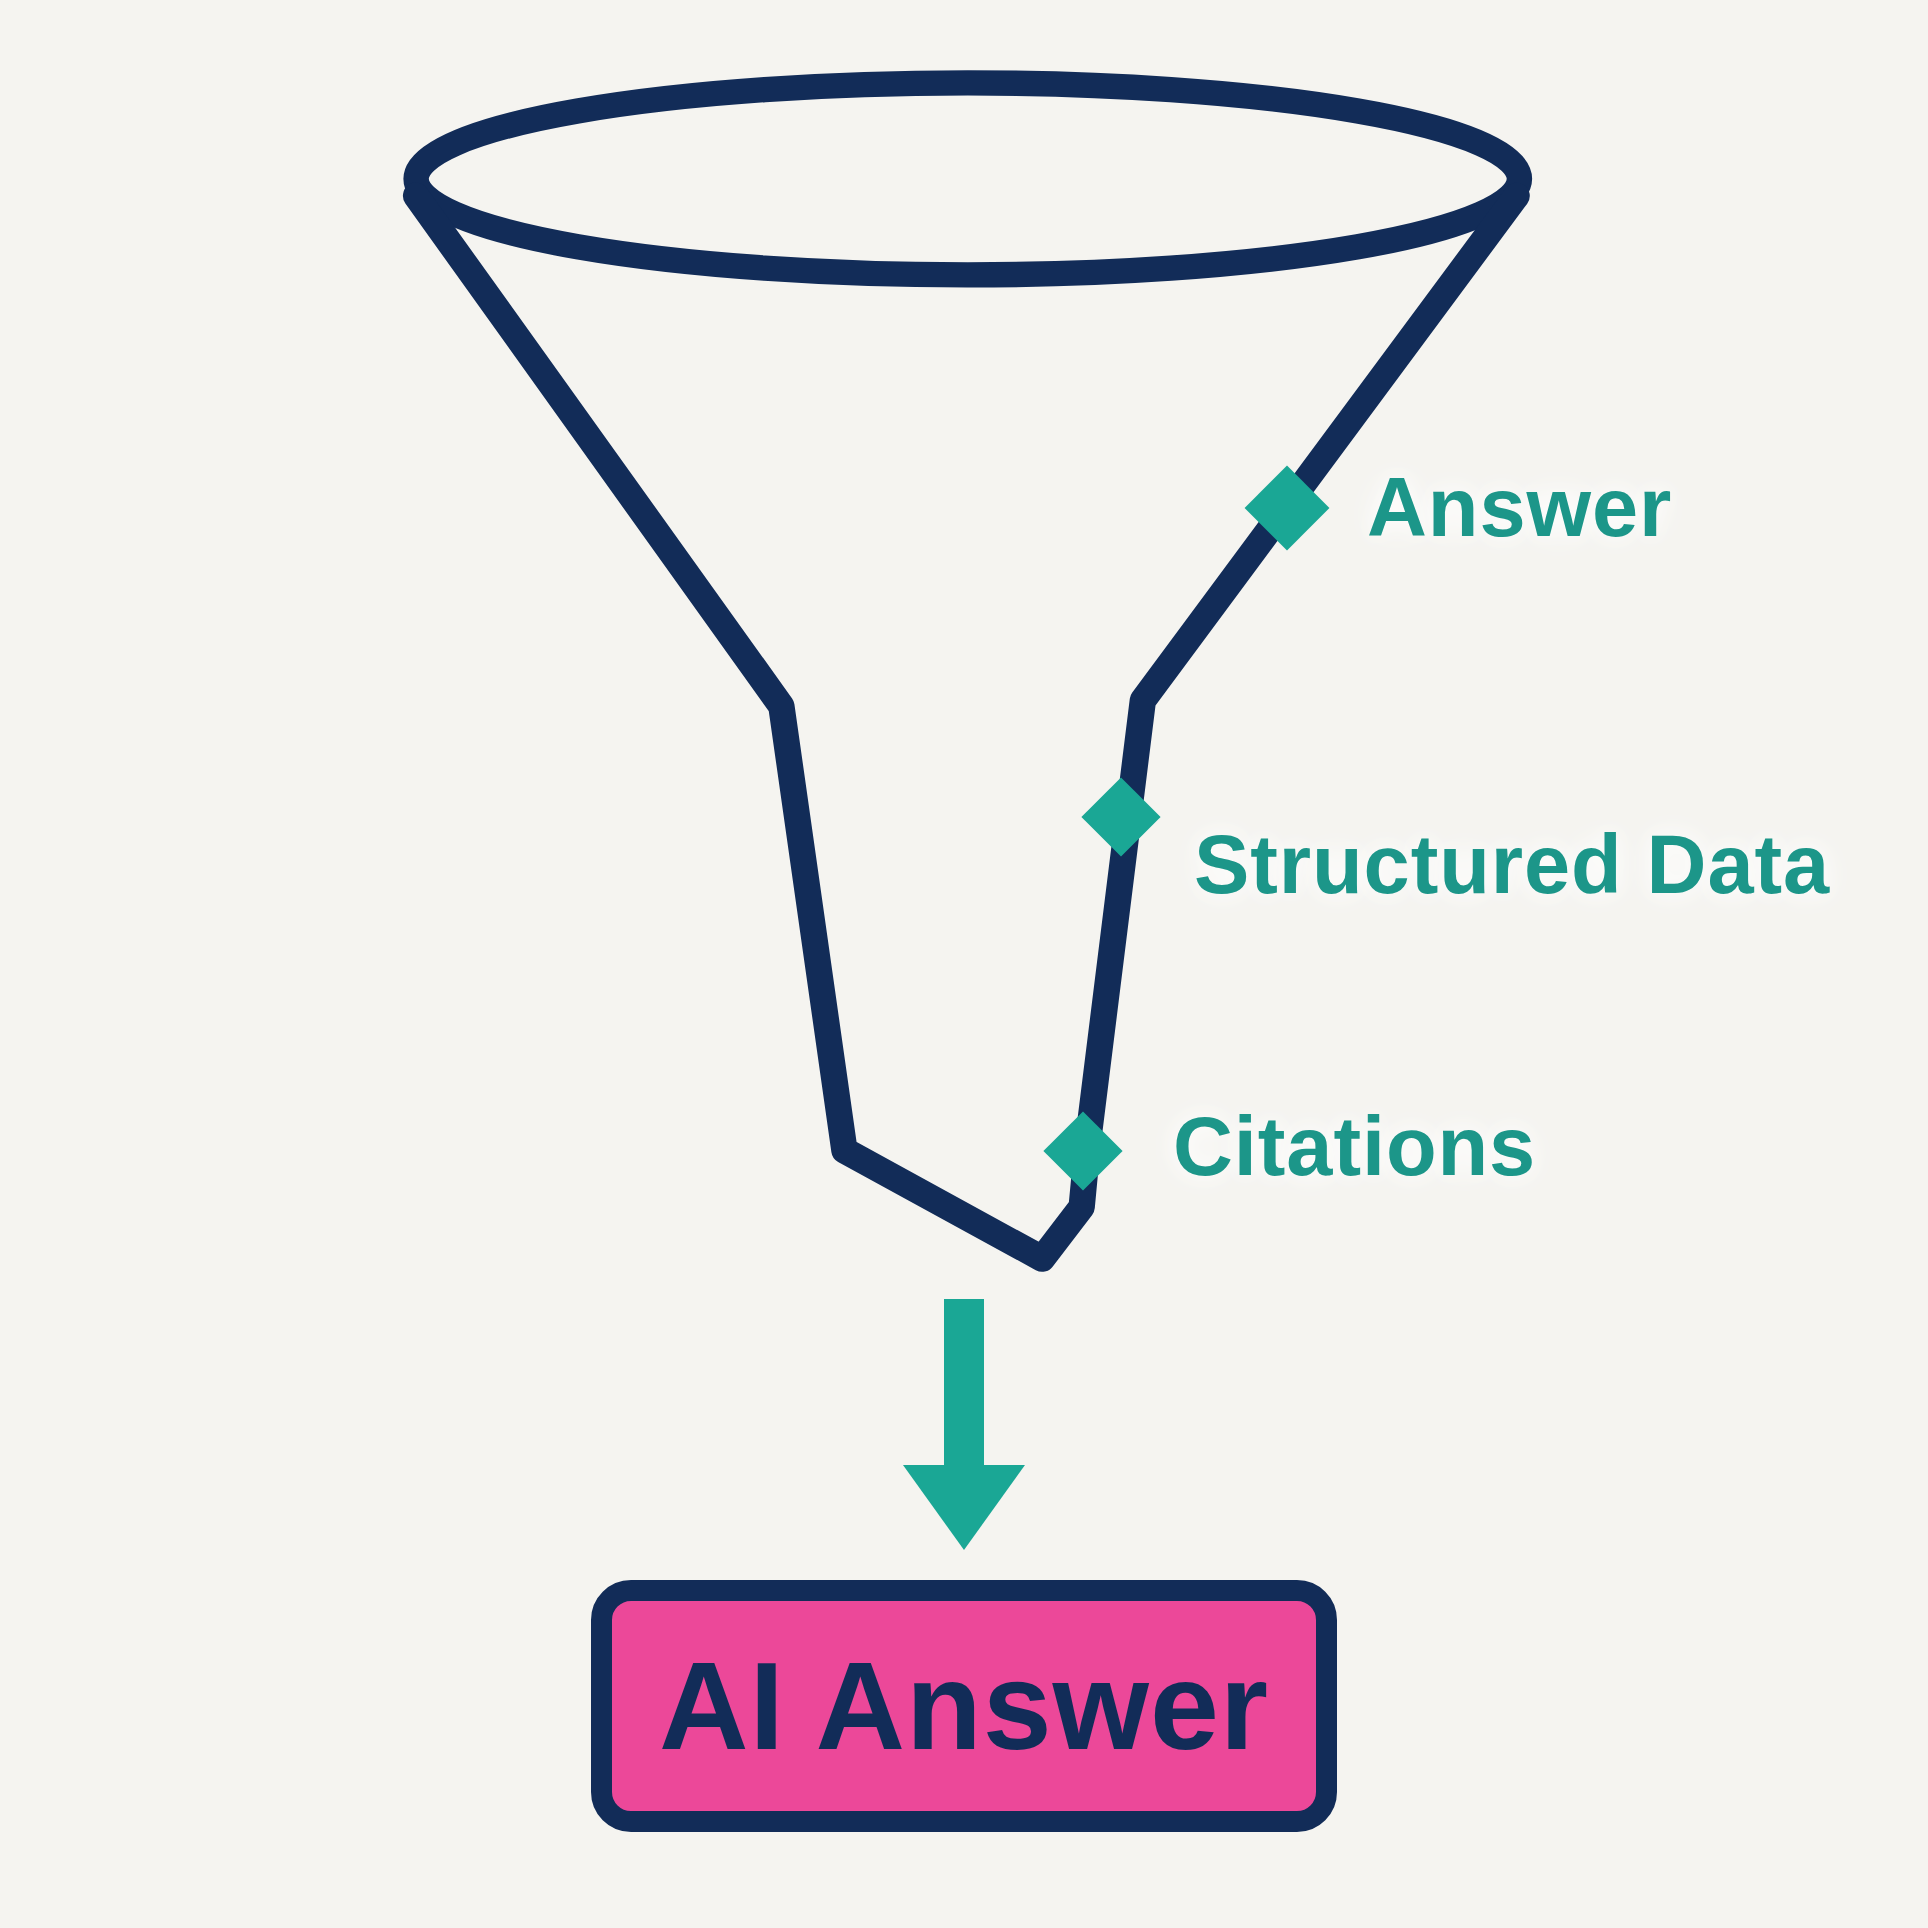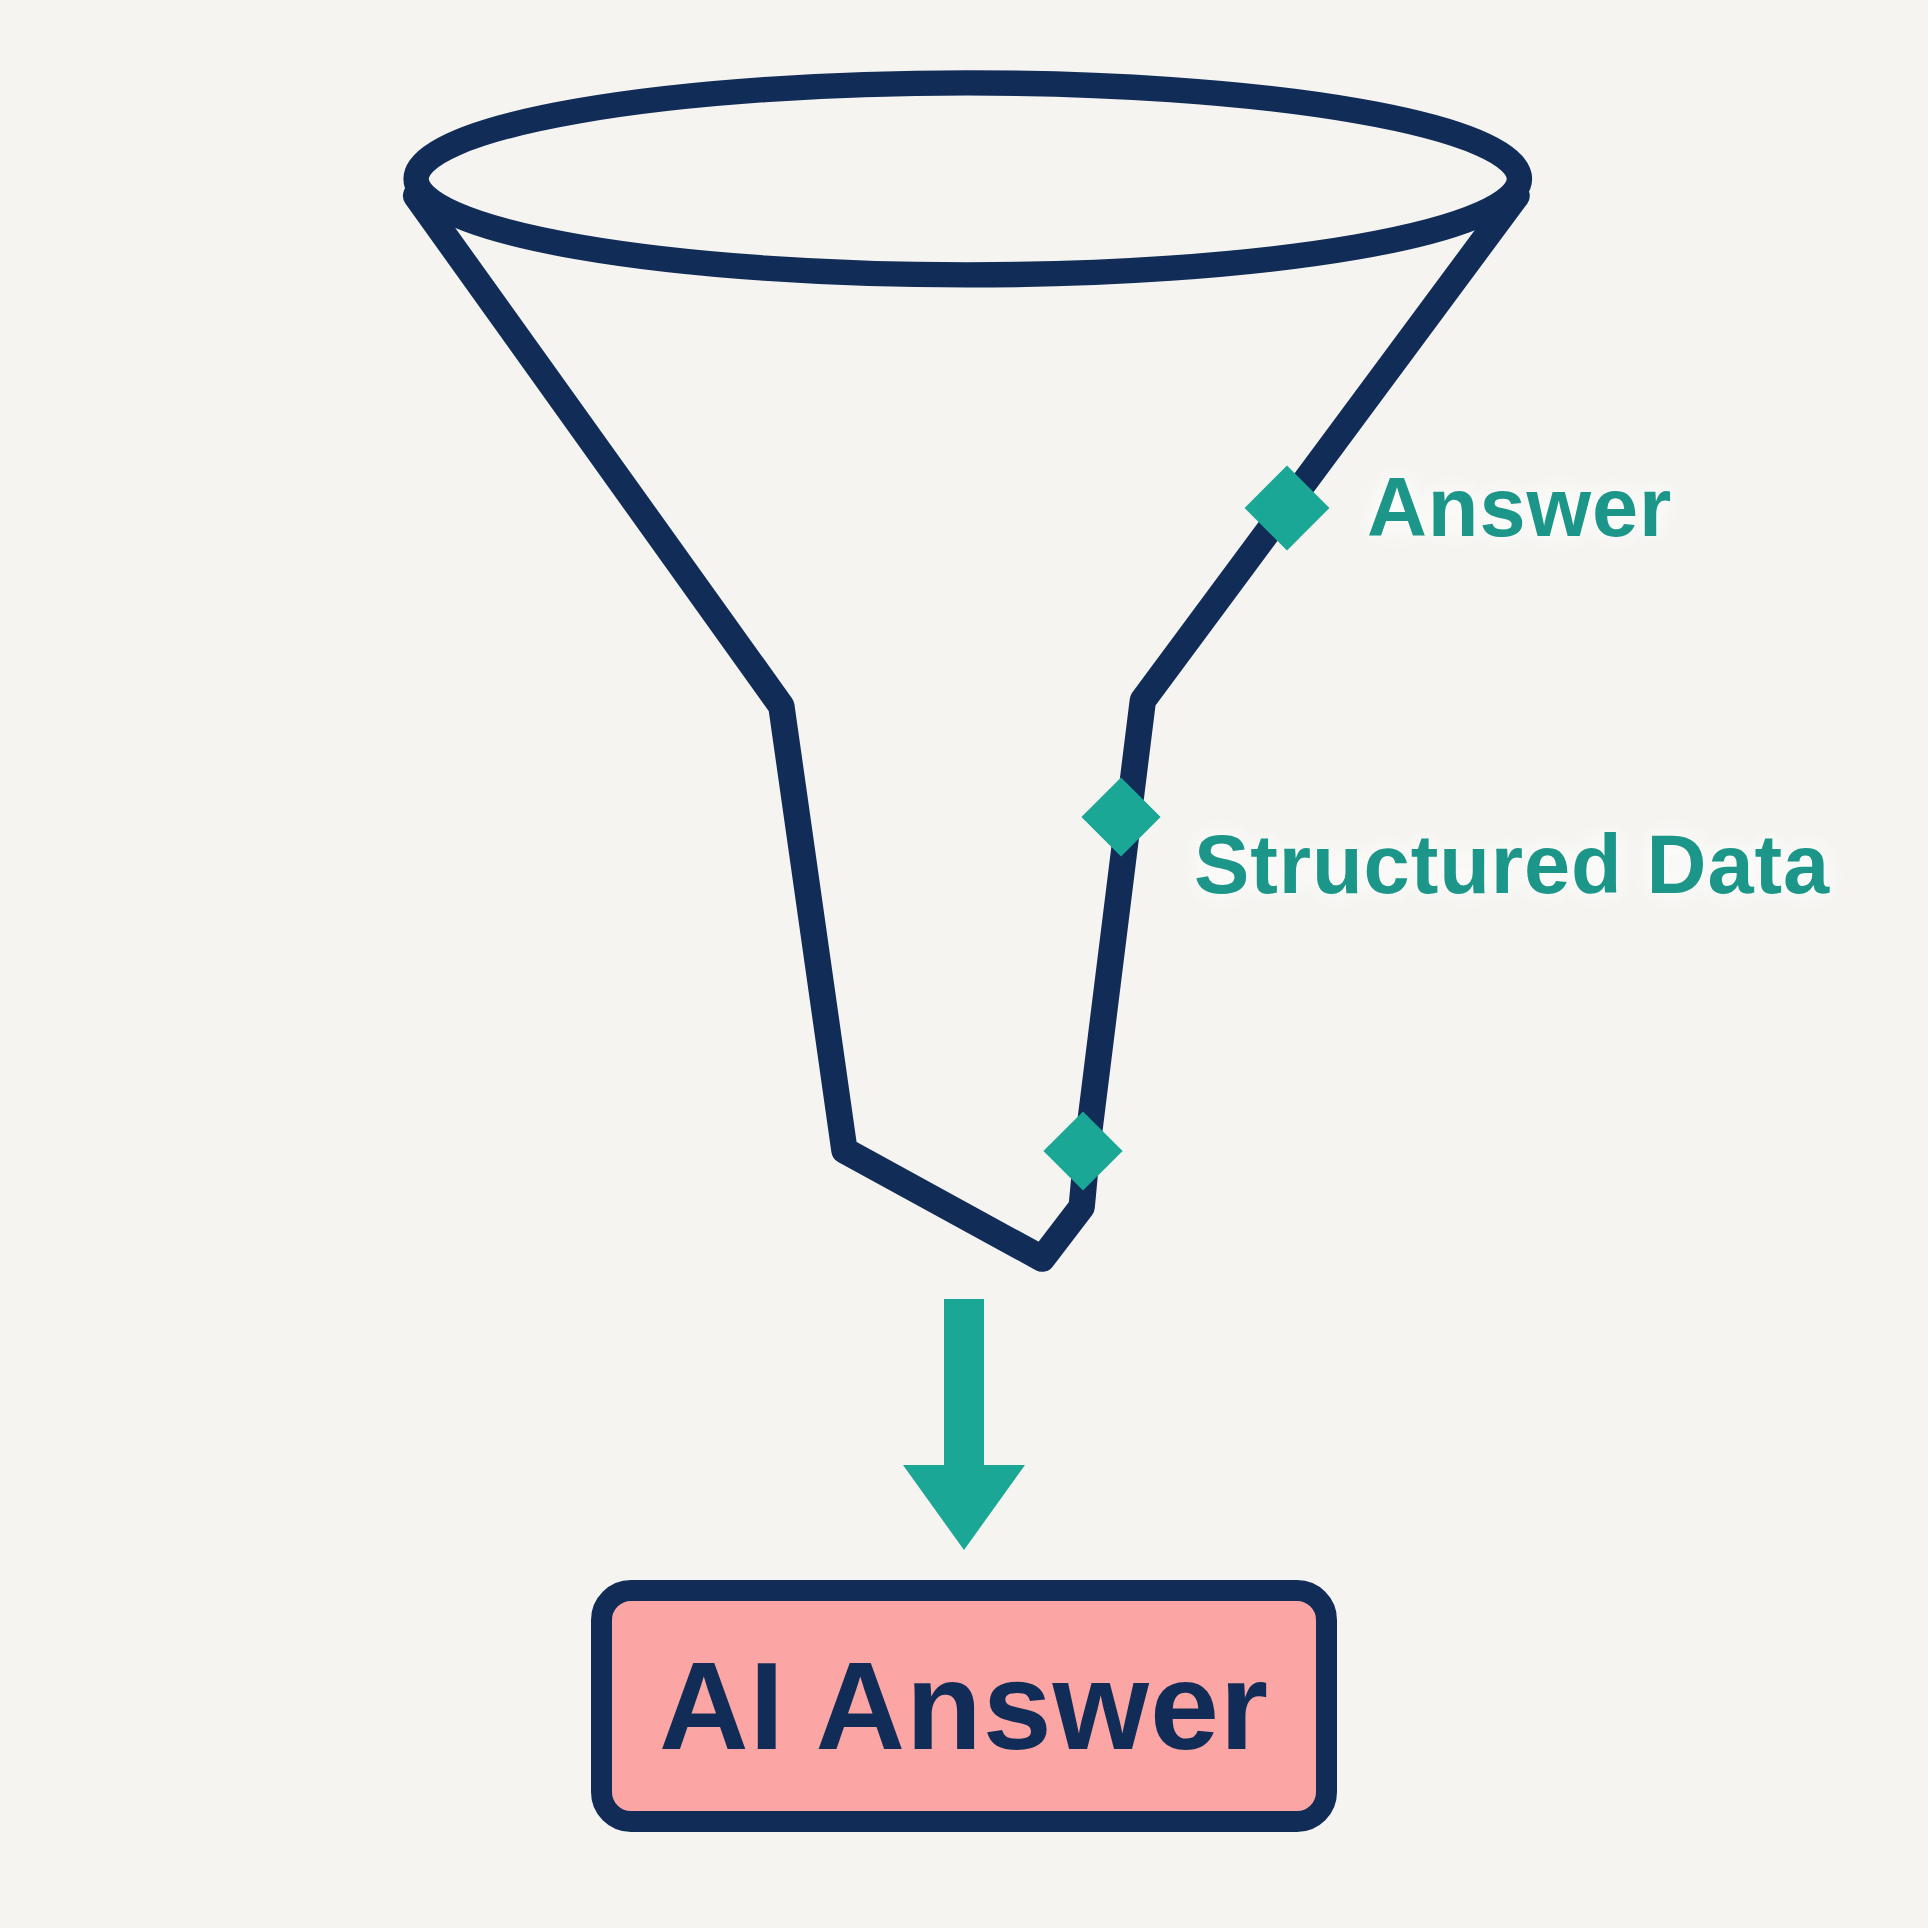--- a/index.html
+++ b/index.html
@@ -69,21 +69,21 @@
   
   .answer-box {
     position: absolute;
     left: 591px;
     top: 1580px;
     width: 746px;
     height: 252px;
     box-sizing: border-box;
     border: 21.7px solid var(--navy, #122c58);
     border-radius: 40px;
-    background: #fca5a5;
+    background: #ec4899;
     display: flex;
     align-items: center;
     justify-content: center;
   }
   .answer-label {
     color: var(--navy, #122c58);
     font-size: 124px;
     font-weight: 700;
     letter-spacing: 0.9px;
     white-space: nowrap;
@@ -98,20 +98,21 @@
     <ellipse class="funnel-rim" cx="1028" cy="190" rx="586" ry="102"></ellipse>
     <path class="funnel-stroke" d="M 442 208 L 830 750 L 897 1222 L 1107 1337 L 1149 1282 L 1155 1218 L 1214 744 L 1611 208"></path>
   </svg>
 
   <div class="diamond lg" style="left:1287px; top:508px;"></div>
   <div class="diamond md" style="left:1121px; top:817px;"></div>
   <div class="diamond md" style="left:1083px; top:1151px;"></div>
 
   <div class="stage-label" style="left:1367px; top:508px;">Answer</div>
   <div class="stage-label" style="left:1194px; top:821px;margin-top:44px;">Structured Data</div>
+  <div class="stage-label" style="left:1173px; top:1147px;">Citations</div>
 
   <div>
     <div class="arrow-shaft"></div>
     <div class="arrow-head"></div>
   </div>
 
   <div class="answer-box">
     <span class="answer-label">AI Answer</span>
   </div>
 

